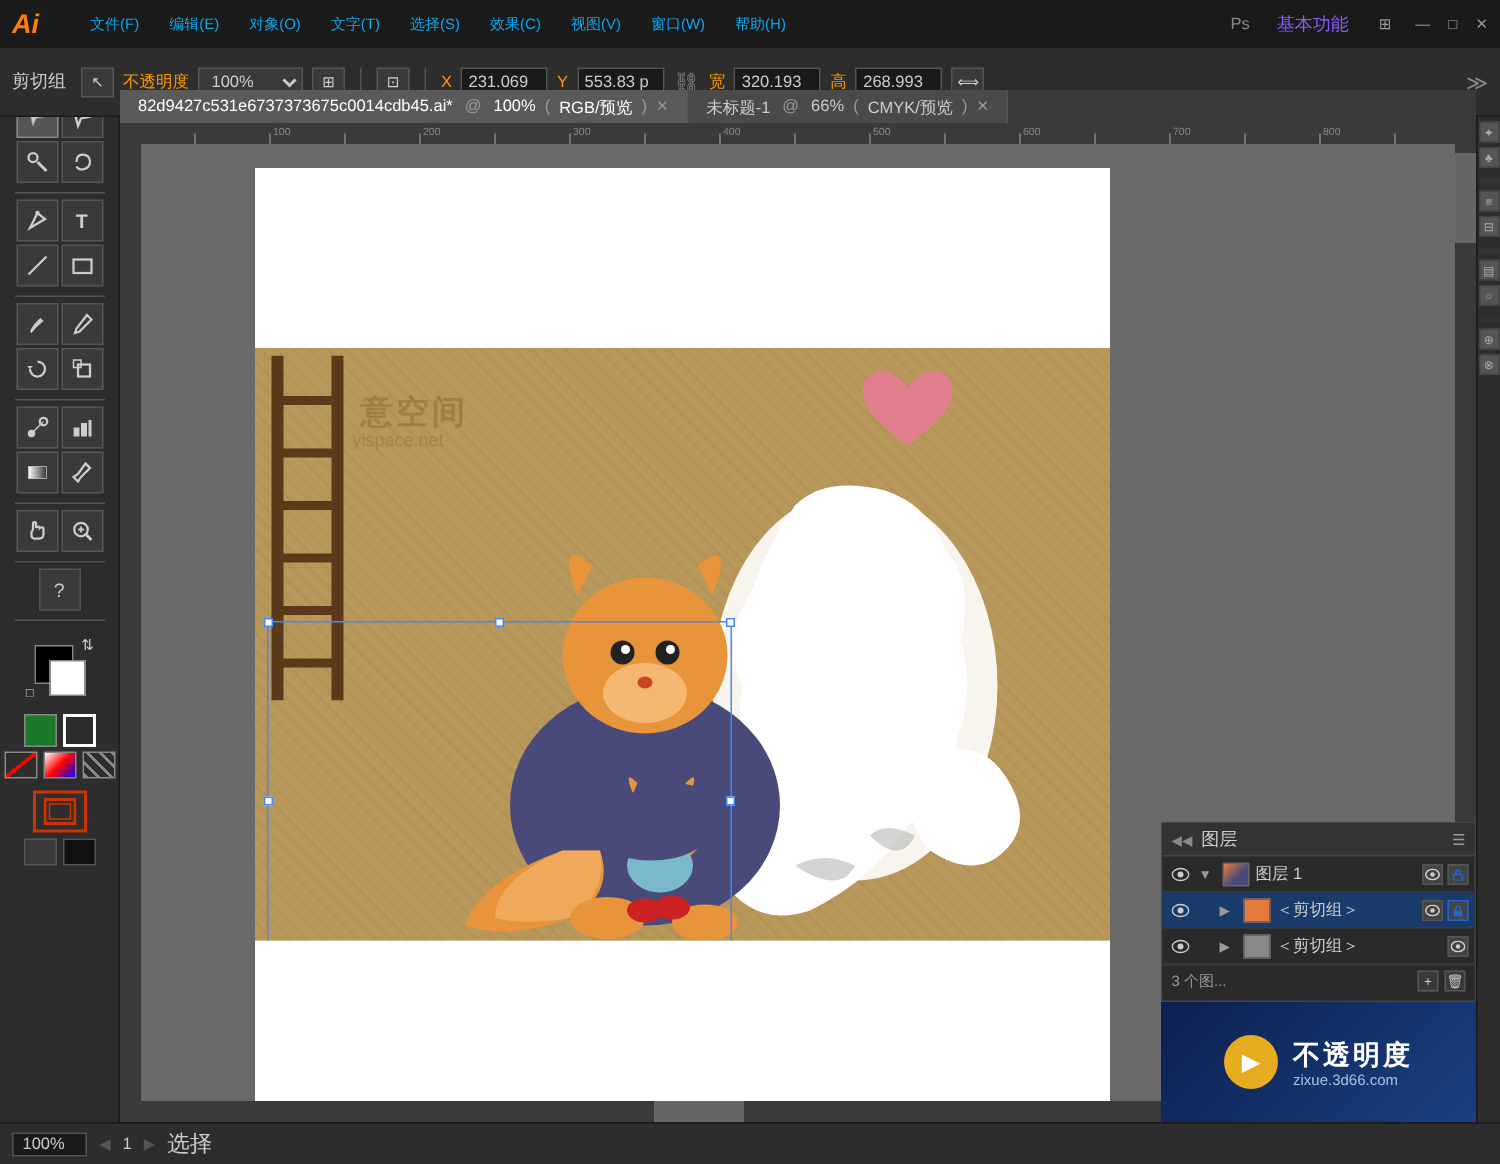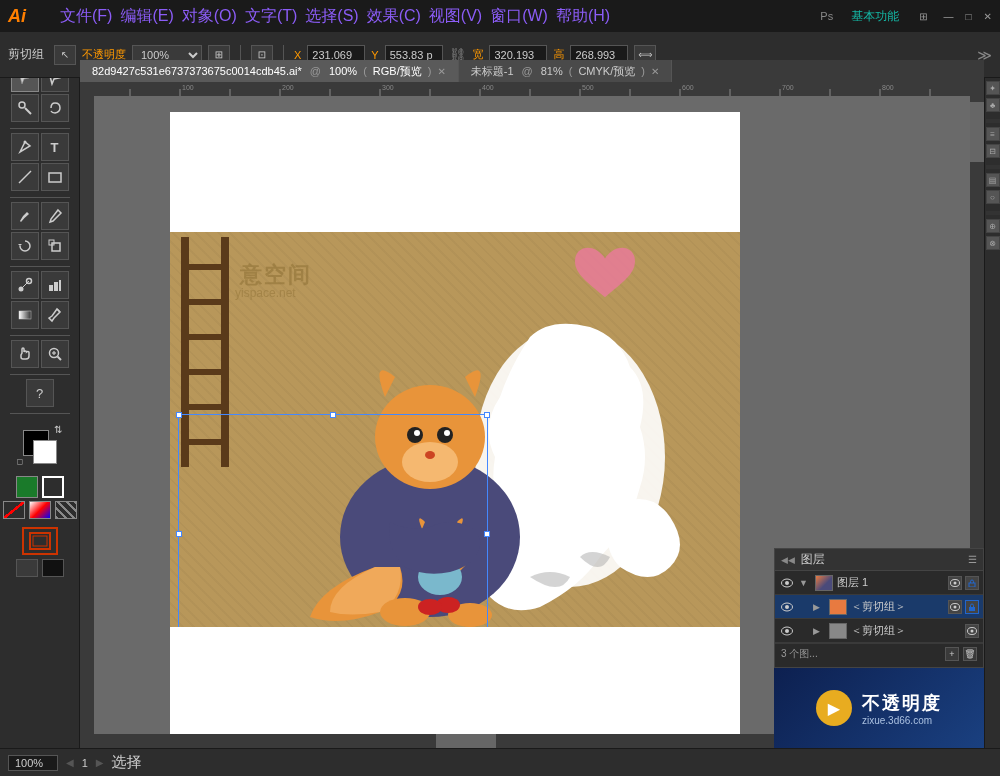--- a/index.html
+++ b/index.html
@@ -34,34 +34,35 @@
     }
     .ai-logo {
       font-weight: bold;
       font-size: 18px;
       color: #FF7F00;
       font-style: italic;
       width: 32px;
     }
     .menu-bar {
       display: flex;
+      gap: 12px;
+      color: #0ea5e9;
+      font-size: 10px;
+    }
+    .menu-item {
+      cursor: pointer;
+      padding: 2px 4px;
+    }
+    #title-bar-right {
+      display: flex;
+      align-items: center;
+      gap: 8px;
+    }
+    .workspace-label {
       color: #8b5cf6;
-      font-size: 16px;
-    }
-    .menu-item {
-      cursor: pointer;
-      padding: 2px 4px;
-    }
-    #title-bar-right {
-      display: flex;
-      align-items: center;
-      gap: 8px;
-    }
-    .workspace-label {
-      color: #14b8a6;
       font-size: 12px;
     }
 
     
     #toolbar {
       position: absolute;
       top: 32px;
       left: 0;
       right: 0;
       height: 46px;
@@ -536,21 +537,21 @@
     <span style="margin:0 2px;color:#999">@</span>
     <span>100%</span>
     <span style="color:#999">(</span>
     <span>RGB/预览</span>
     <span style="color:#999">)</span>
     <span class="tab-close">✕</span>
   </div>
   <div class="tab">
     <span>未标题-1</span>
     <span style="margin:0 2px;color:#999">@</span>
-    <span>81%</span>
+    <span>66%</span>
     <span style="color:#999">(</span>
     <span>CMYK/预览</span>
     <span style="color:#999">)</span>
     <span class="tab-close">✕</span>
   </div>
 </div>
 
 <div id="ruler-h">
   <svg width="100%" height="14" style="display:block">
     <rect width="100%" height="14" fill="#3a3a3a"></rect>

